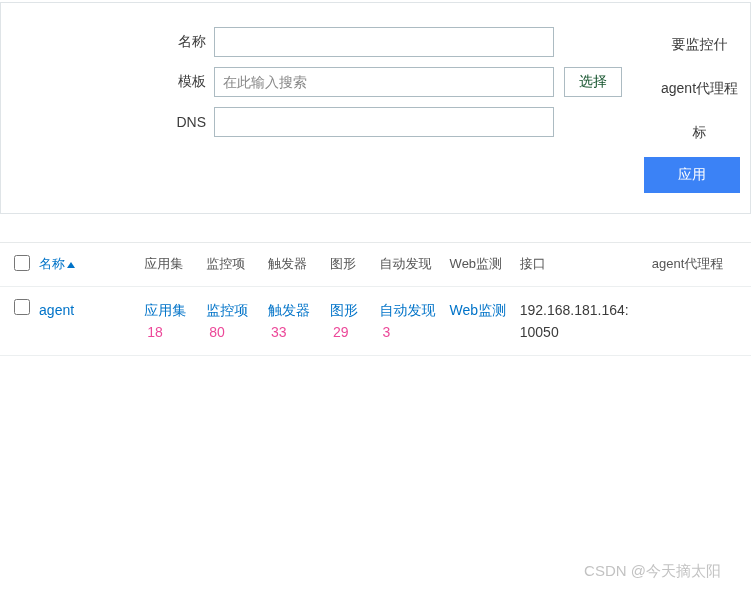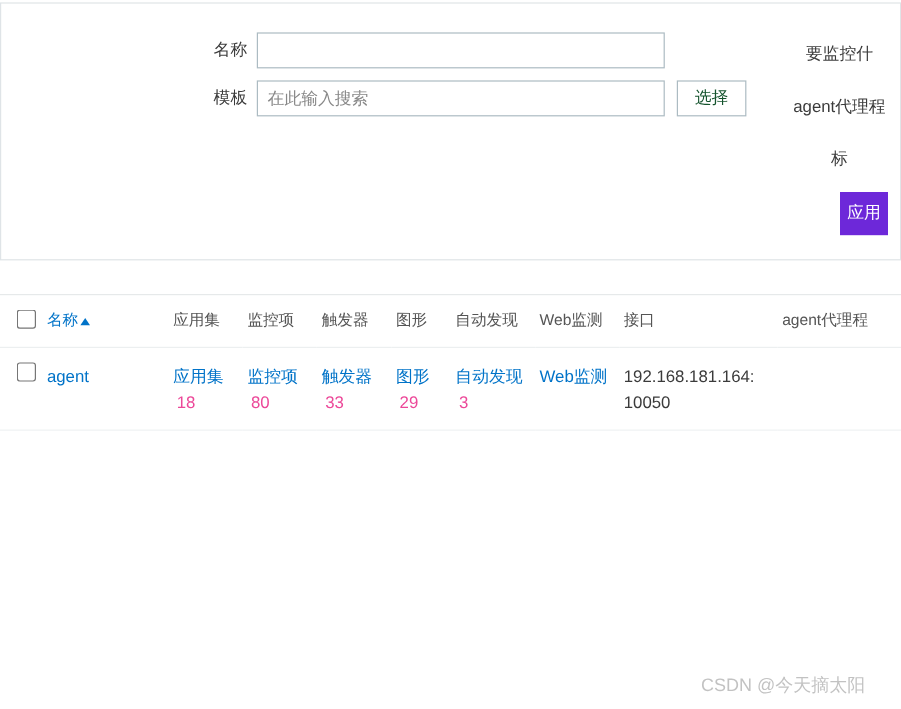--- a/index.html
+++ b/index.html
@@ -64,29 +64,28 @@
       cursor: pointer;
       font-size: 14px;
       color: #14532d;
       font-family: inherit;
     }
     .apply-bar {
       text-align: right;
       padding: 10px 10px 0 0;
     }
     .apply-btn {
-      background: #6d28d9;
+      background: #3b82f6;
       color: #fff;
       border: none;
       height: 36px;
-      padding: 0 6px;
+      padding: 0 34px;
       font-size: 14px;
       cursor: pointer;
       font-family: inherit;
-      margin-top: 43px;
     }
     .table-wrap {
       margin-top: 28px;
       border-top: 1px solid #e6e9ea;
     }
     table {
       width: 100%;
       border-collapse: collapse;
       table-layout: fixed;
     }
@@ -143,20 +142,24 @@
 <div class="filter-panel">
   <div class="filter-left">
     <div class="form-row">
       <label class="form-label">名称</label>
       <input class="form-input" type="text" style="">
     </div>
     <div class="form-row">
       <label class="form-label">模板</label>
       <input class="form-input" type="text" placeholder="在此输入搜索" style="">
       <button class="select-btn">选择</button>
+    </div>
+    <div class="form-row">
+      <label class="form-label">DNS</label>
+      <input class="form-input" type="text" style="">
     </div>
   </div>
   <div class="filter-right">
     <div>要监控什</div>
     <div>agent代理程</div>
     <div>标</div>
   </div>
   <div class="apply-bar">
     <button class="apply-btn">应用</button>
   </div>

